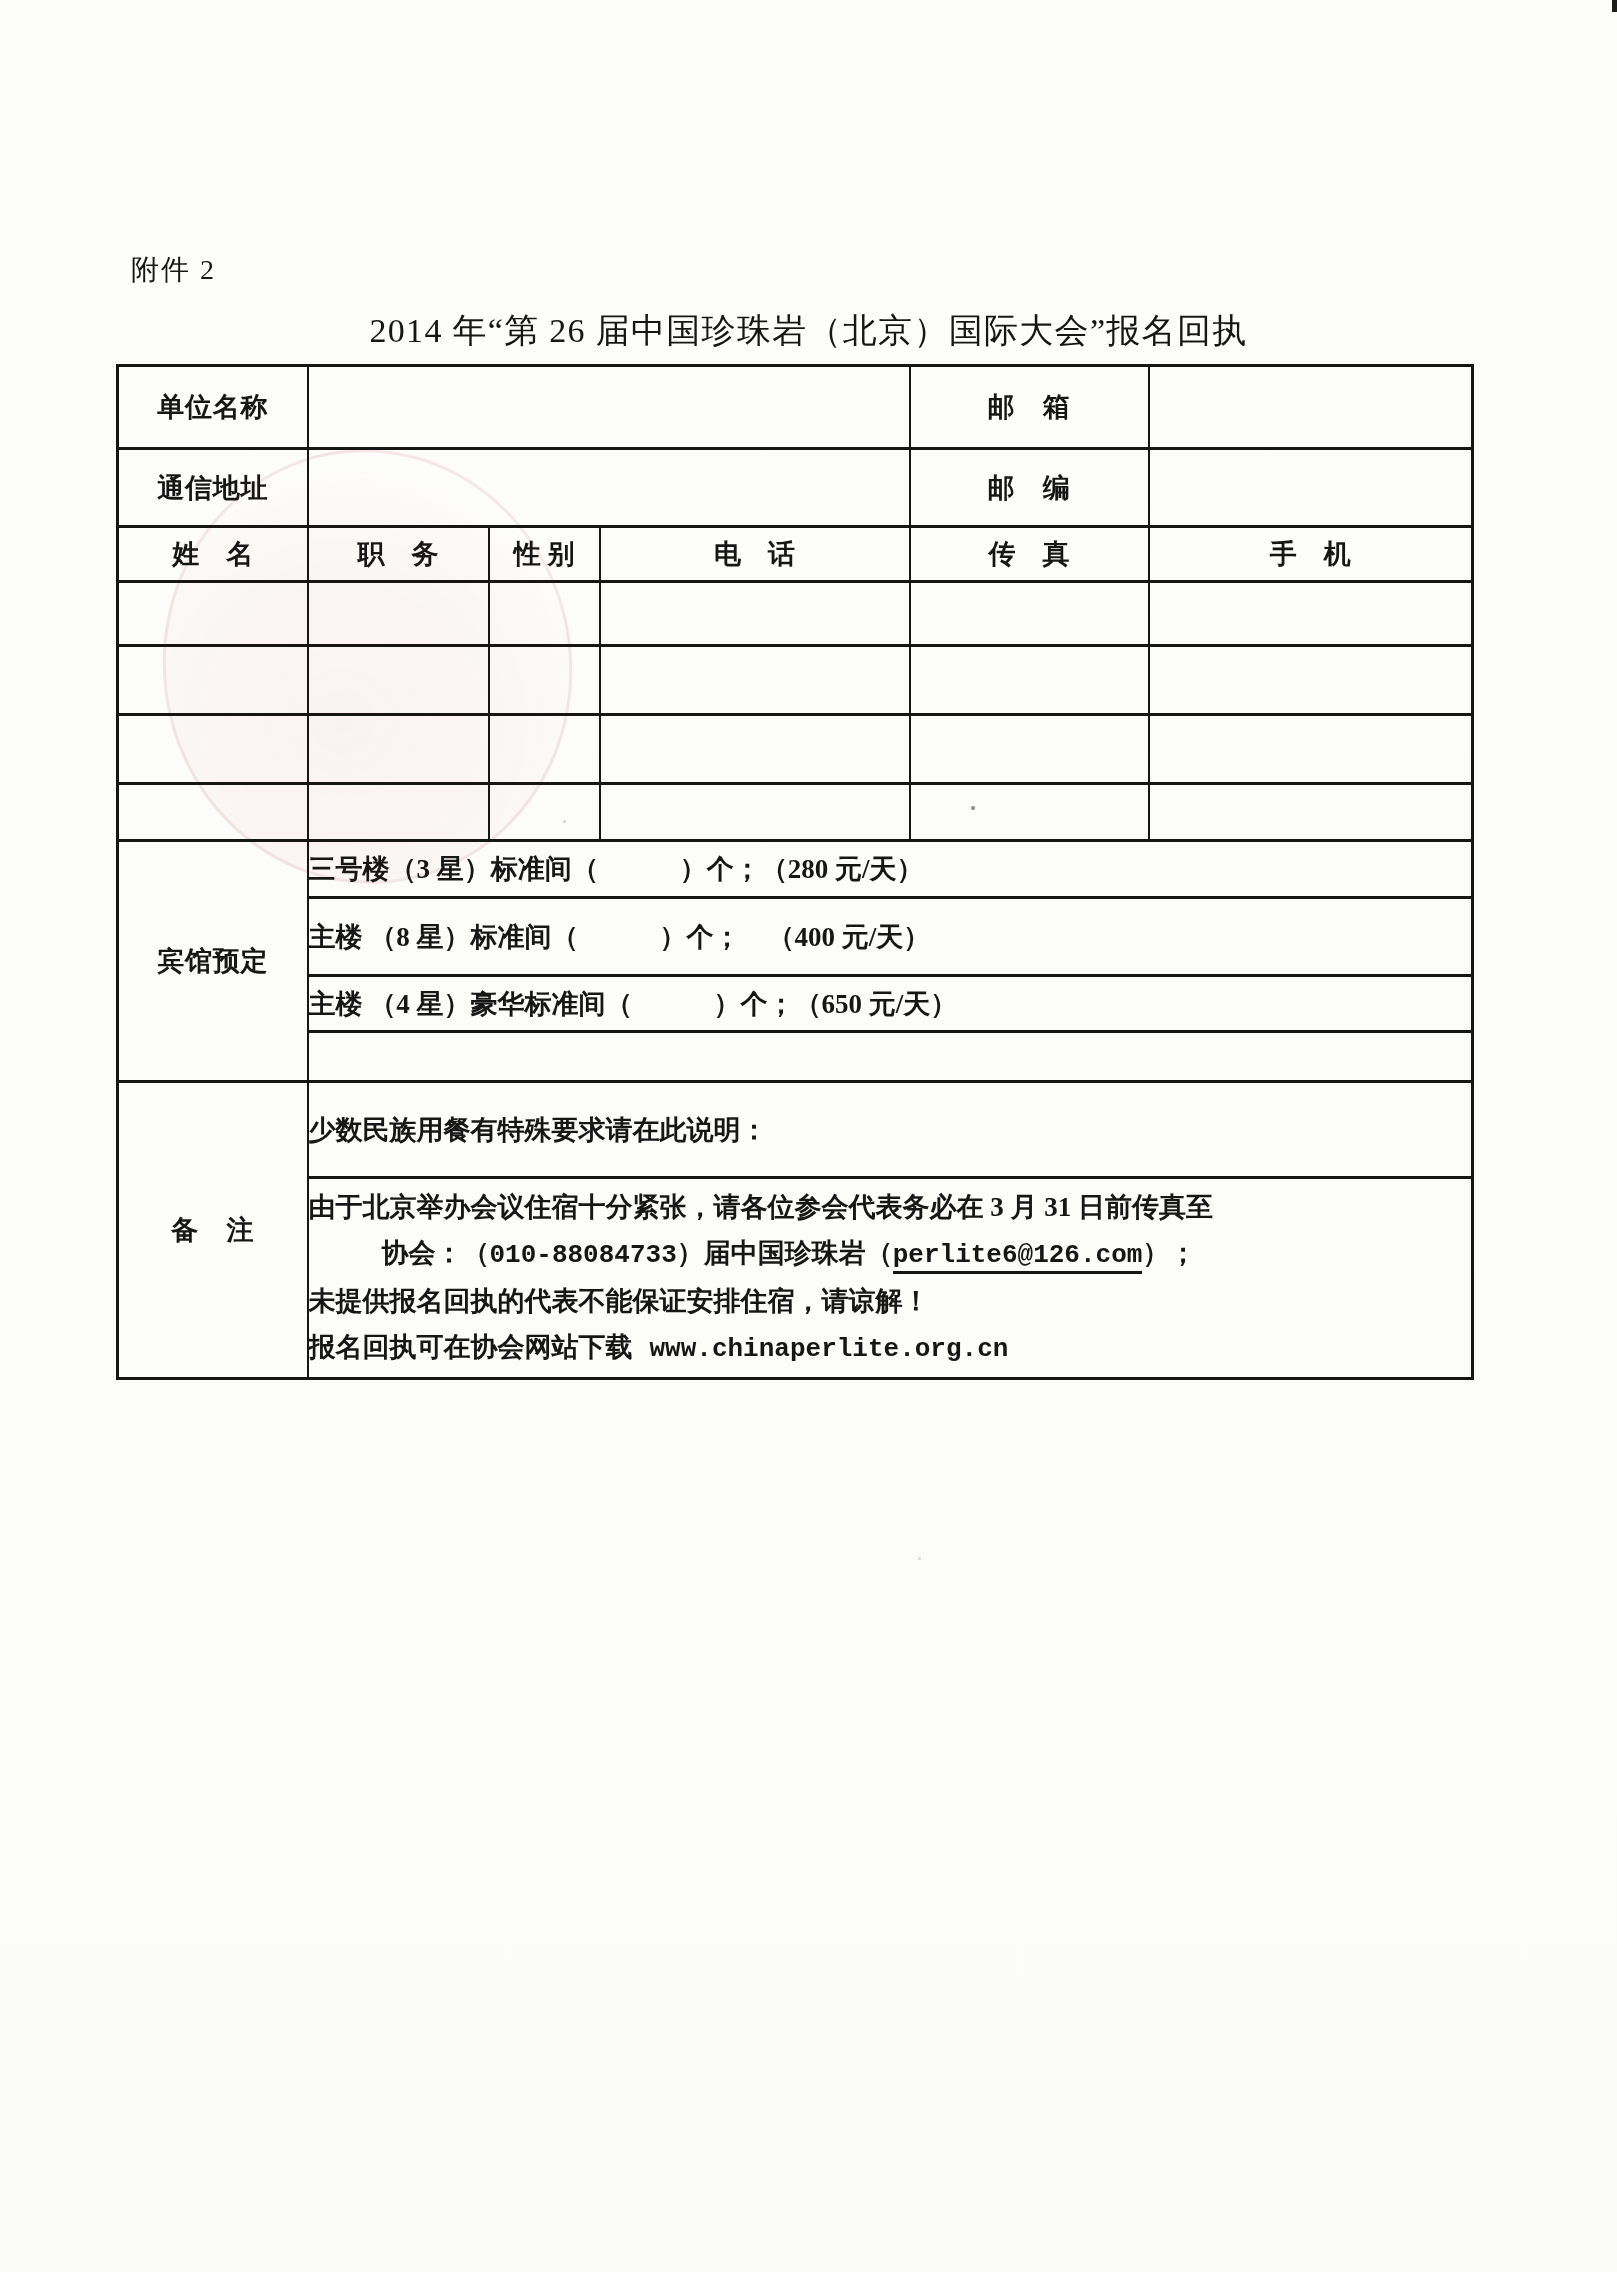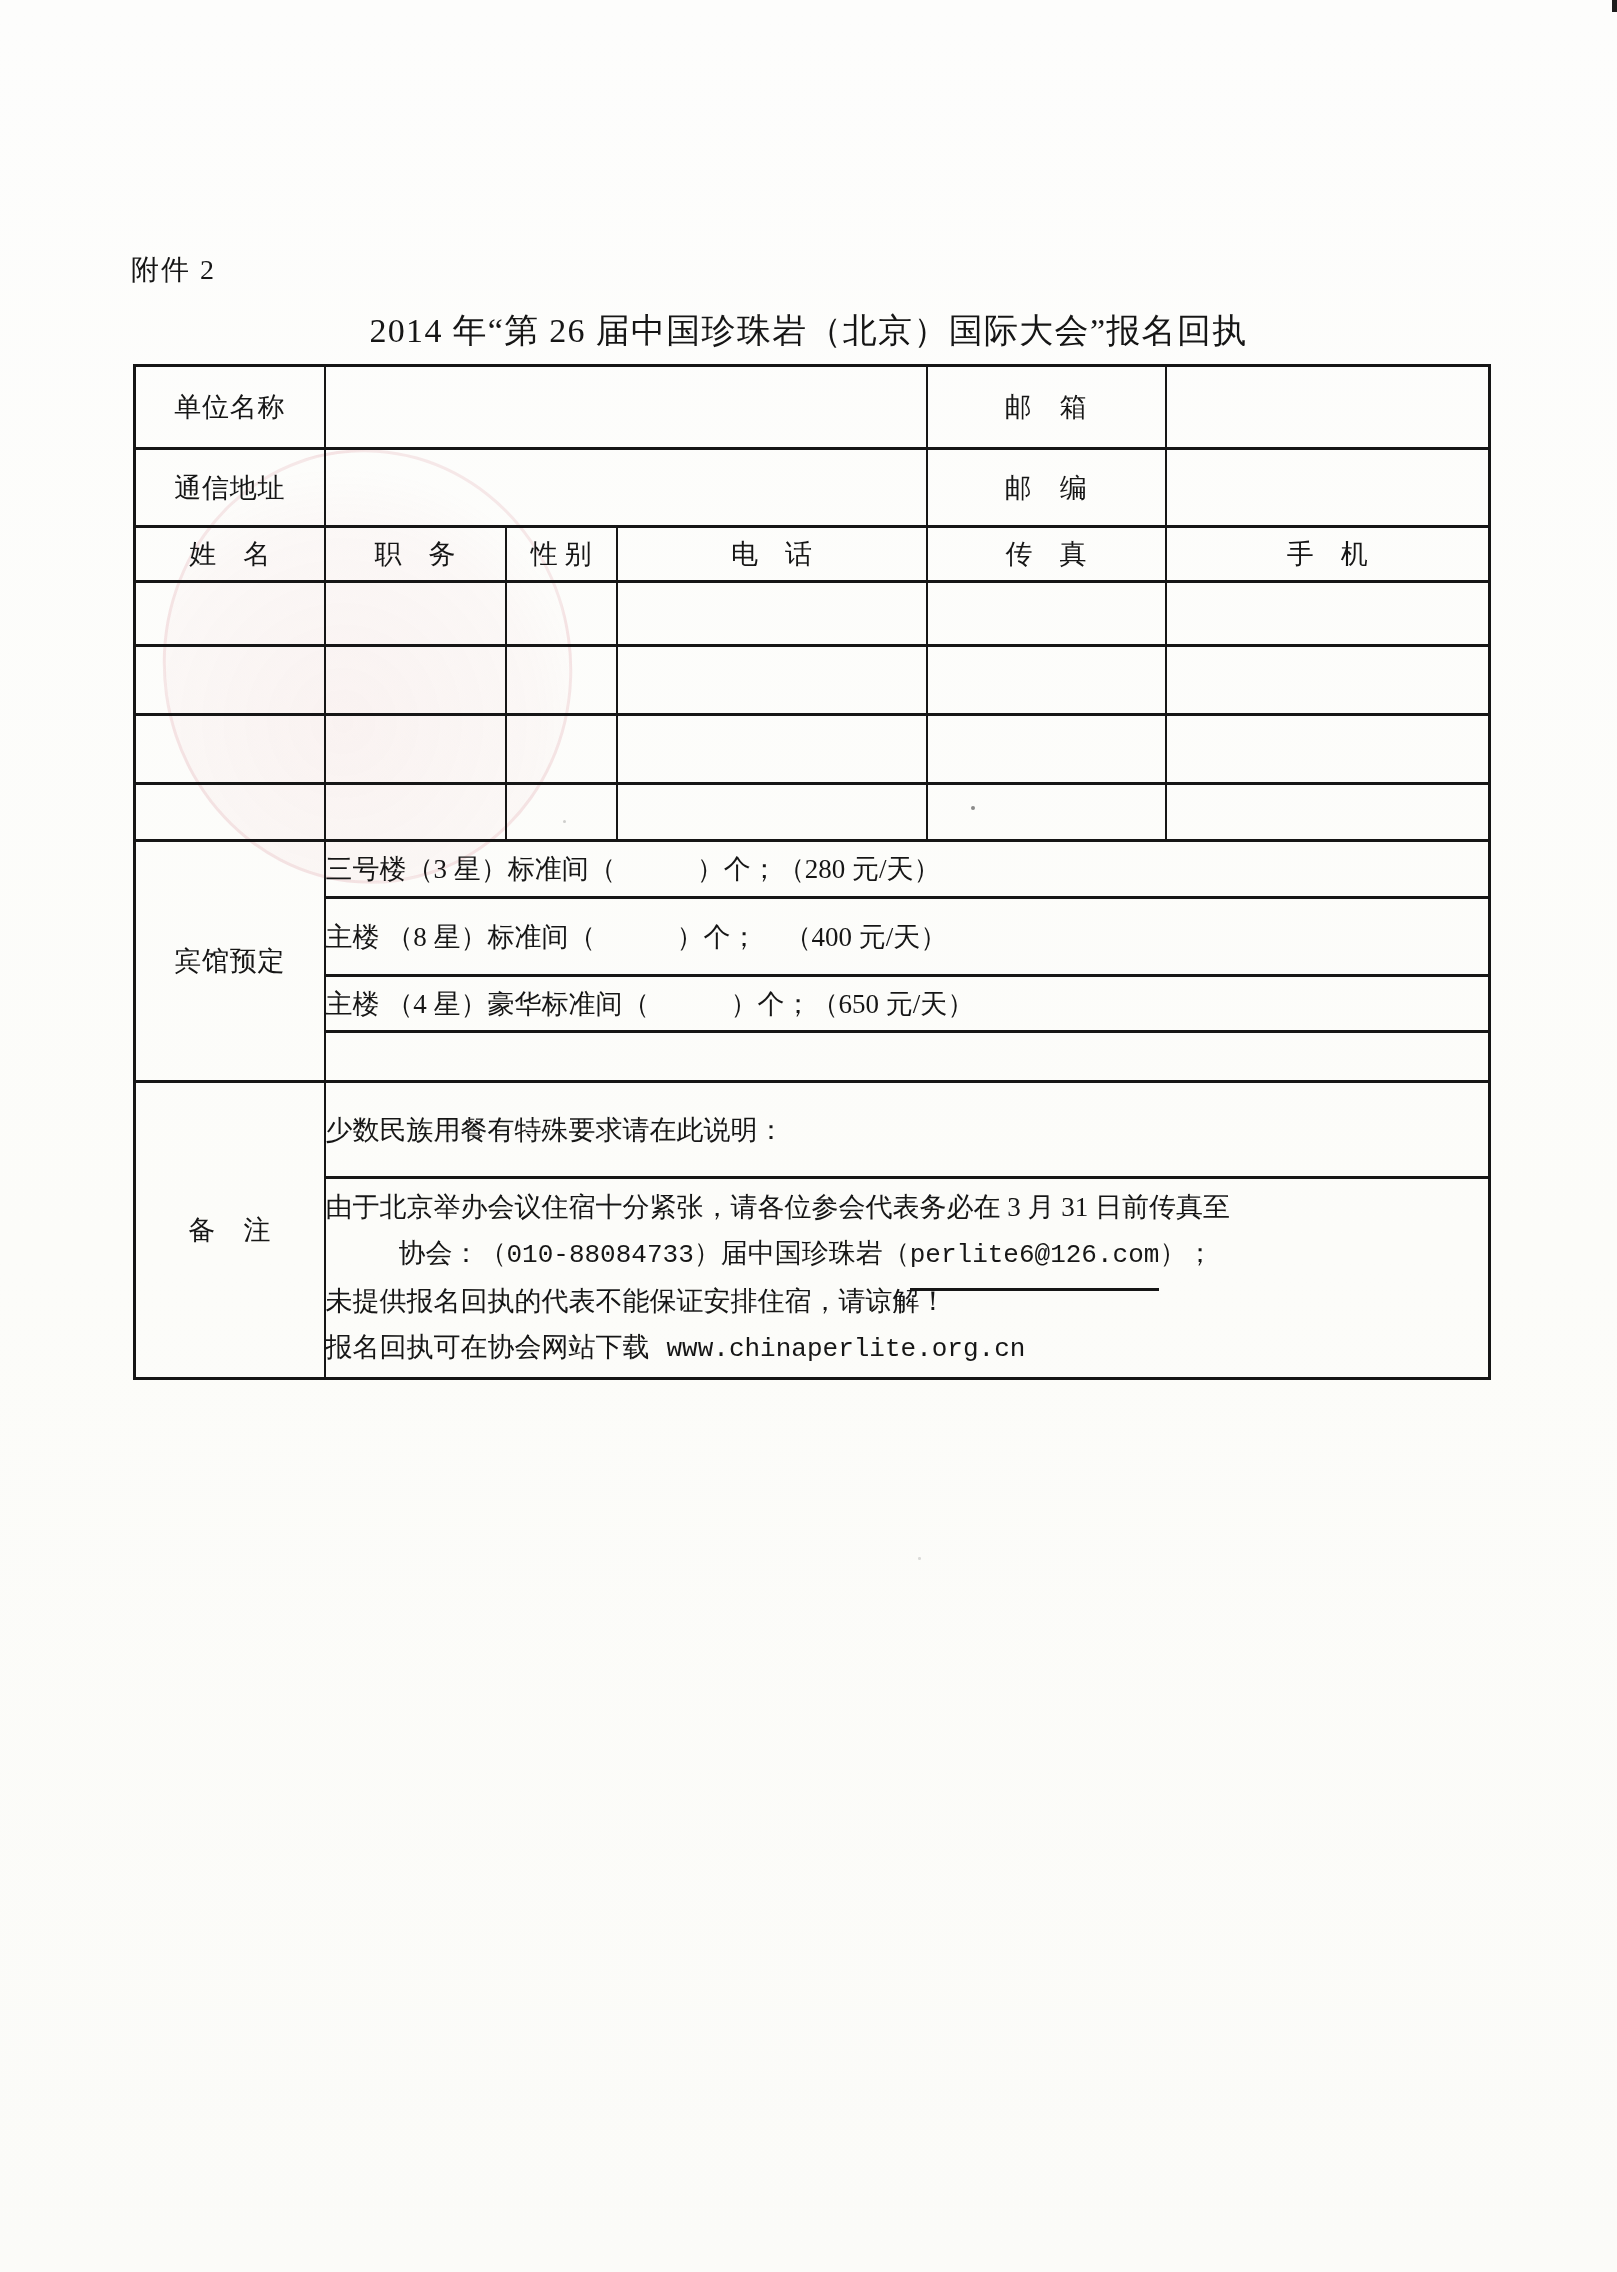--- a/index.html
+++ b/index.html
@@ -29,24 +29,25 @@
   }
   .attachment{
     position:absolute;left:131px;top:251px;
     font-size:28px;letter-spacing:2px;
   }
   .title{
     position:absolute;left:0;top:308px;width:1617px;
     text-align:center;font-size:34px;font-weight:normal;letter-spacing:1.3px;
   }
   table.form{
-    position:absolute;left:133px;top:364px;
+    position:absolute;left:116px;top:364px;
     width:1355px;
     border-collapse:collapse;table-layout:fixed;
     font-size:27px;
+    font-weight:bold;
   }
   table.form td{
     border:2.6px solid var(--ink);
     border-top-width:3.9px;border-bottom-width:3.9px;
     padding:0;
     vertical-align:middle;
     overflow:hidden;
   }
   table.form{border:3.9px solid var(--ink);}
   td.lbl{text-align:center;letter-spacing:0.7px;}
@@ -56,21 +57,21 @@
   td.bigremark{vertical-align:top;text-align:left;padding:17px 13px 0 19.5px;}
   .r1{height:83px}.r2{height:78px}.r3{height:55px}
   .r4{height:64px}.r5{height:69px}.r6{height:69px}.r7{height:57px}
   .r8{height:57px}.r9{height:78px}.r10{height:56px}.r11{height:50px}
   .r12{height:96px}.r13{height:201px}
   .rline{margin:0;line-height:46px;white-space:nowrap;}
   .rline.indent{margin-left:73px;}
   .mono{font-family:"Liberation Mono","DejaVu Sans Mono",monospace;font-size:26px;}
   .email-underline{
     font-family:"Liberation Mono","DejaVu Sans Mono",monospace;font-size:26px;
-    border-bottom:3.3px solid var(--ink);padding-bottom:18px;
+    border-bottom:3.3px solid var(--ink);padding-bottom:1px;
   }
   .url-gap{margin-left:17px;}
   
   .speck-corner{position:absolute;right:0;top:0;width:4.6px;height:11.7px;background:#1d1d1d;}
   .speck-dot-1{position:absolute;left:971px;top:806px;width:3.9px;height:3.9px;border-radius:50%;background:rgba(45,45,45,0.55);}
   .speck-dot-2{position:absolute;left:563px;top:820px;width:3.3px;height:3.3px;border-radius:50%;background:rgba(100,100,100,0.3);}
   .speck-dot-3{position:absolute;left:918px;top:1557px;width:2.6px;height:2.6px;border-radius:50%;background:rgba(120,120,120,0.25);}
 </style>
 </head>
 <body>

